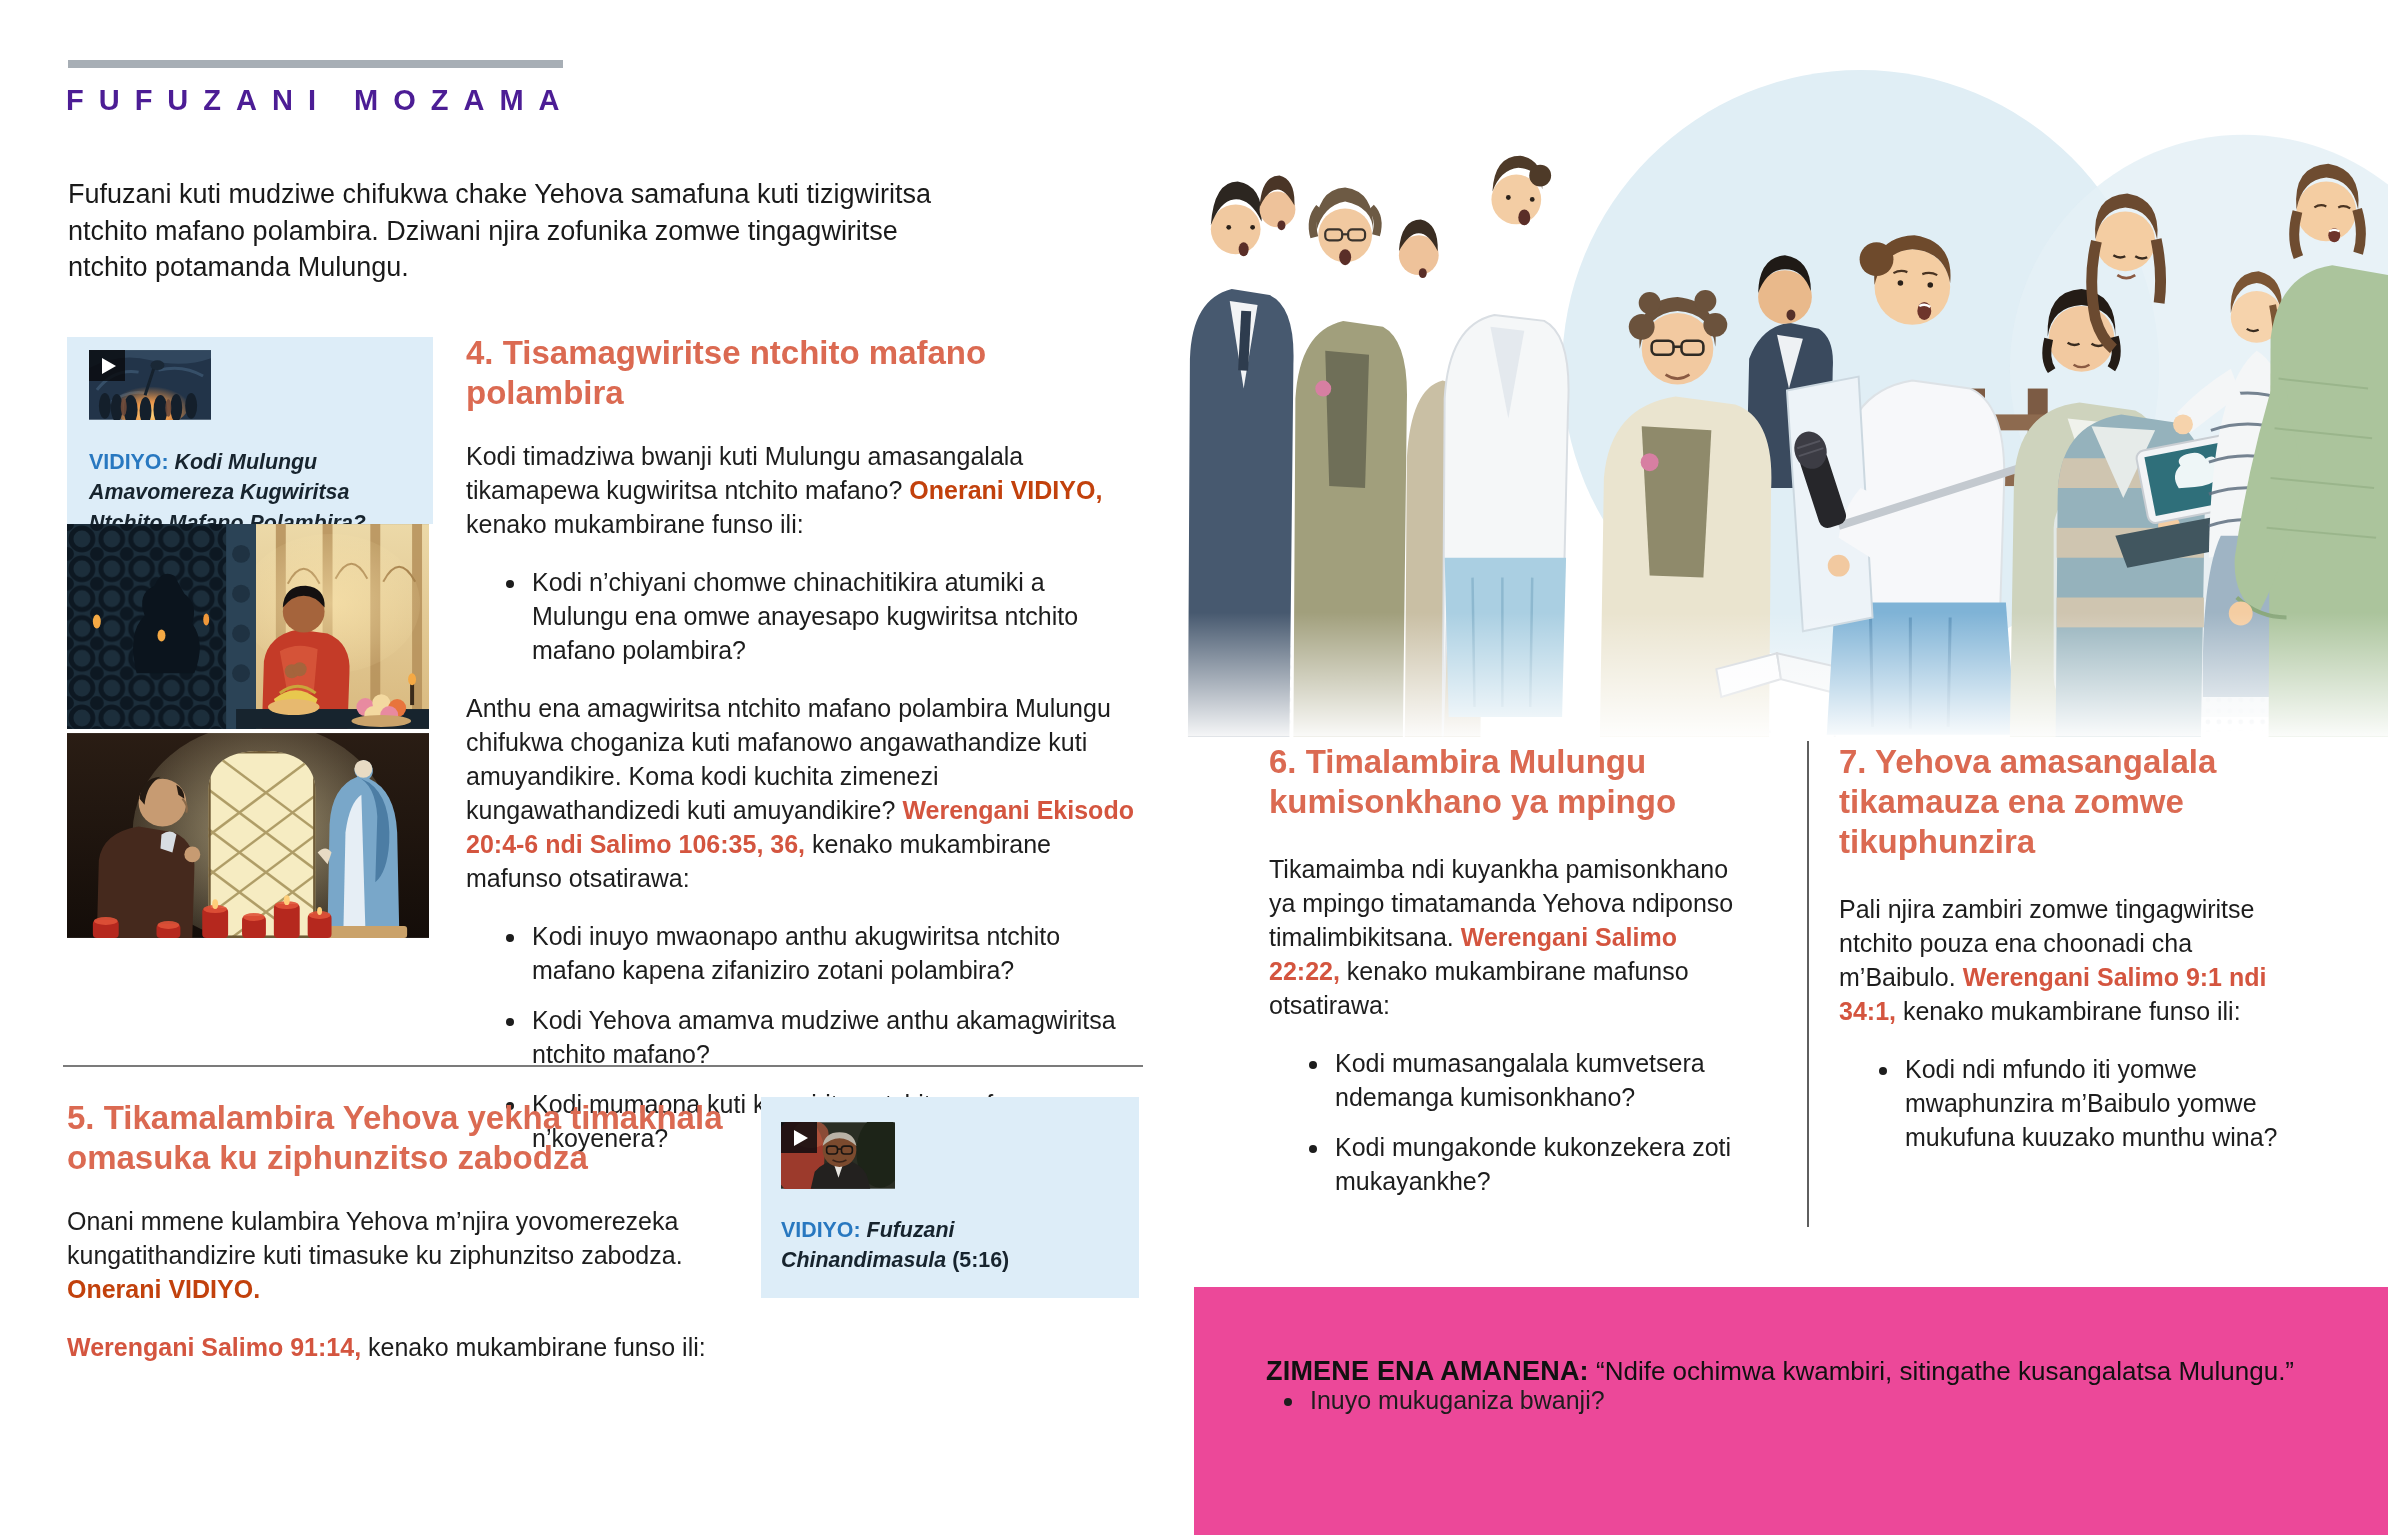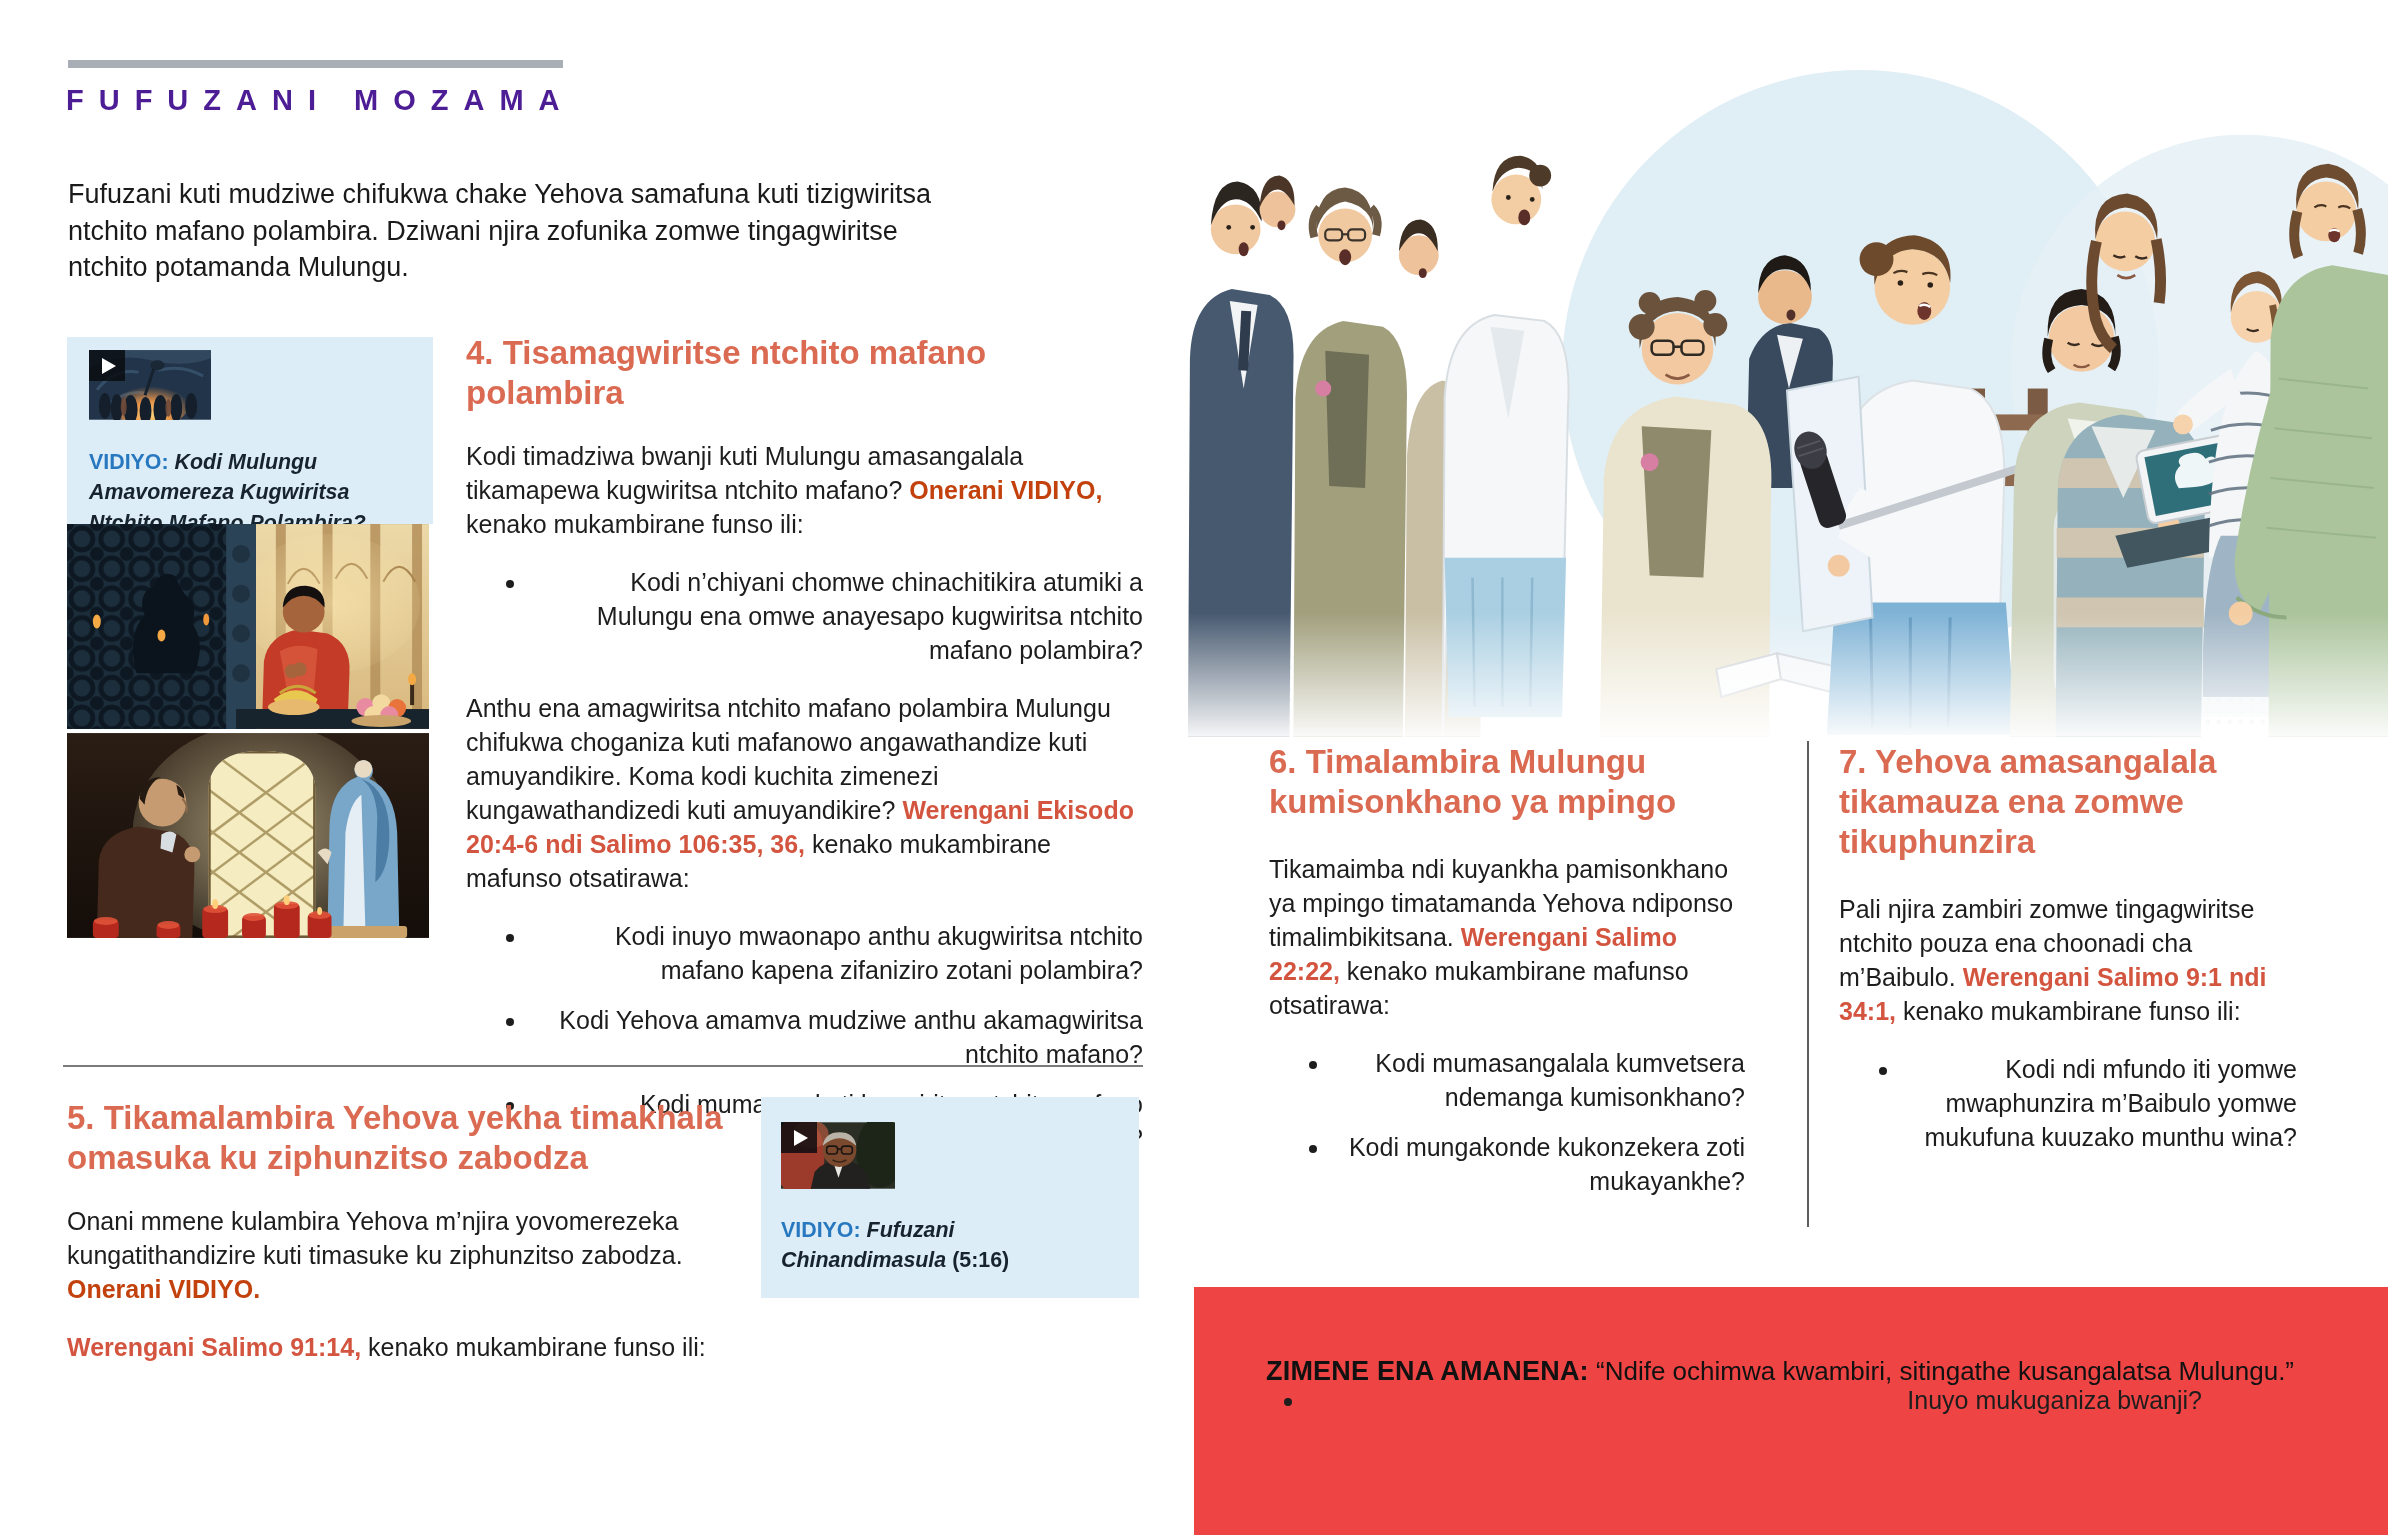--- a/index.html
+++ b/index.html
@@ -10,21 +10,21 @@
   .kicker-bar{position:absolute;left:68px;top:60px;width:495px;height:8px;background:#a7aeb5;}
   .kicker{position:absolute;left:66px;top:84px;font-size:29px;font-weight:bold;
           letter-spacing:15px;color:#4c1d95;}
 
   .intro{position:absolute;left:68px;top:149px;width:915px;font-size:27px;line-height:1.36;color:#1a1a1a;}
 
   
   h2.sec{margin:0 0 26px 0;font-size:33px;line-height:1.21;color:#db6a52;font-weight:bold;}
   .body-p{margin:0 0 24px 0;font-size:25px;line-height:1.36;}
   ul.q{margin:0 0 24px 0;padding-left:62px;}
-  ul.q li{margin:0 0 16px 0;font-size:25px;line-height:1.36;padding-left:4px;text-align:right;}
+  ul.q li{margin:0 0 16px 0;font-size:25px;line-height:1.36;padding-left:4px;}
   ul.q li::marker{color:#1d1d1d;}
   .lnk-blue{color:#c2410c;font-weight:bold;cursor:pointer;}
   .lnk-red{color:#d4553f;font-weight:bold;cursor:pointer;}
 
   
   .vcard{position:absolute;background:#ddedf8;}
   .vcard .thumb{position:relative;overflow:hidden;}
   .vcard .thumb svg{display:block;}
   .play{position:absolute;left:0;top:0;width:36px;height:31px;background:rgba(8,10,14,.82);
         display:flex;align-items:center;justify-content:center;}
@@ -52,21 +52,21 @@
   .card2 .thumb{position:absolute;left:20px;top:25px;width:114px;height:67px;}
   .card2 .vcap{position:absolute;left:20px;top:104px;width:340px;}
 
   .illus{position:absolute;left:1174px;top:60px;width:1214px;height:677px;}
 
   .s6col{position:absolute;left:1269px;top:742px;width:476px;}
   .vdiv{position:absolute;left:1807px;top:741px;width:2px;height:486px;background:#5f5f5f;}
   .s7col{position:absolute;left:1839px;top:742px;width:458px;}
   .s6col h2.sec,.s7col h2.sec{margin-bottom:30px;}
 
-  .saybox{position:absolute;left:1194px;top:1287px;width:1194px;height:249px;background:#ef4444;}
+  .saybox{position:absolute;left:1194px;top:1287px;width:1194px;height:249px;background:#ec4899;}
   .say-line{position:absolute;left:72px;top:40px;width:1075px;font-size:26px;line-height:1.35;color:#111;}
   .sb-label{font-weight:bold;font-size:27px;letter-spacing:0.2px;}
   .saybox ul.q{position:absolute;left:78px;top:96px;width:896px;padding-left:34px;}
   .saybox ul.q li{font-size:25px;}
 </style>
 </head>
 <body>
 
 <div class="page">
 

